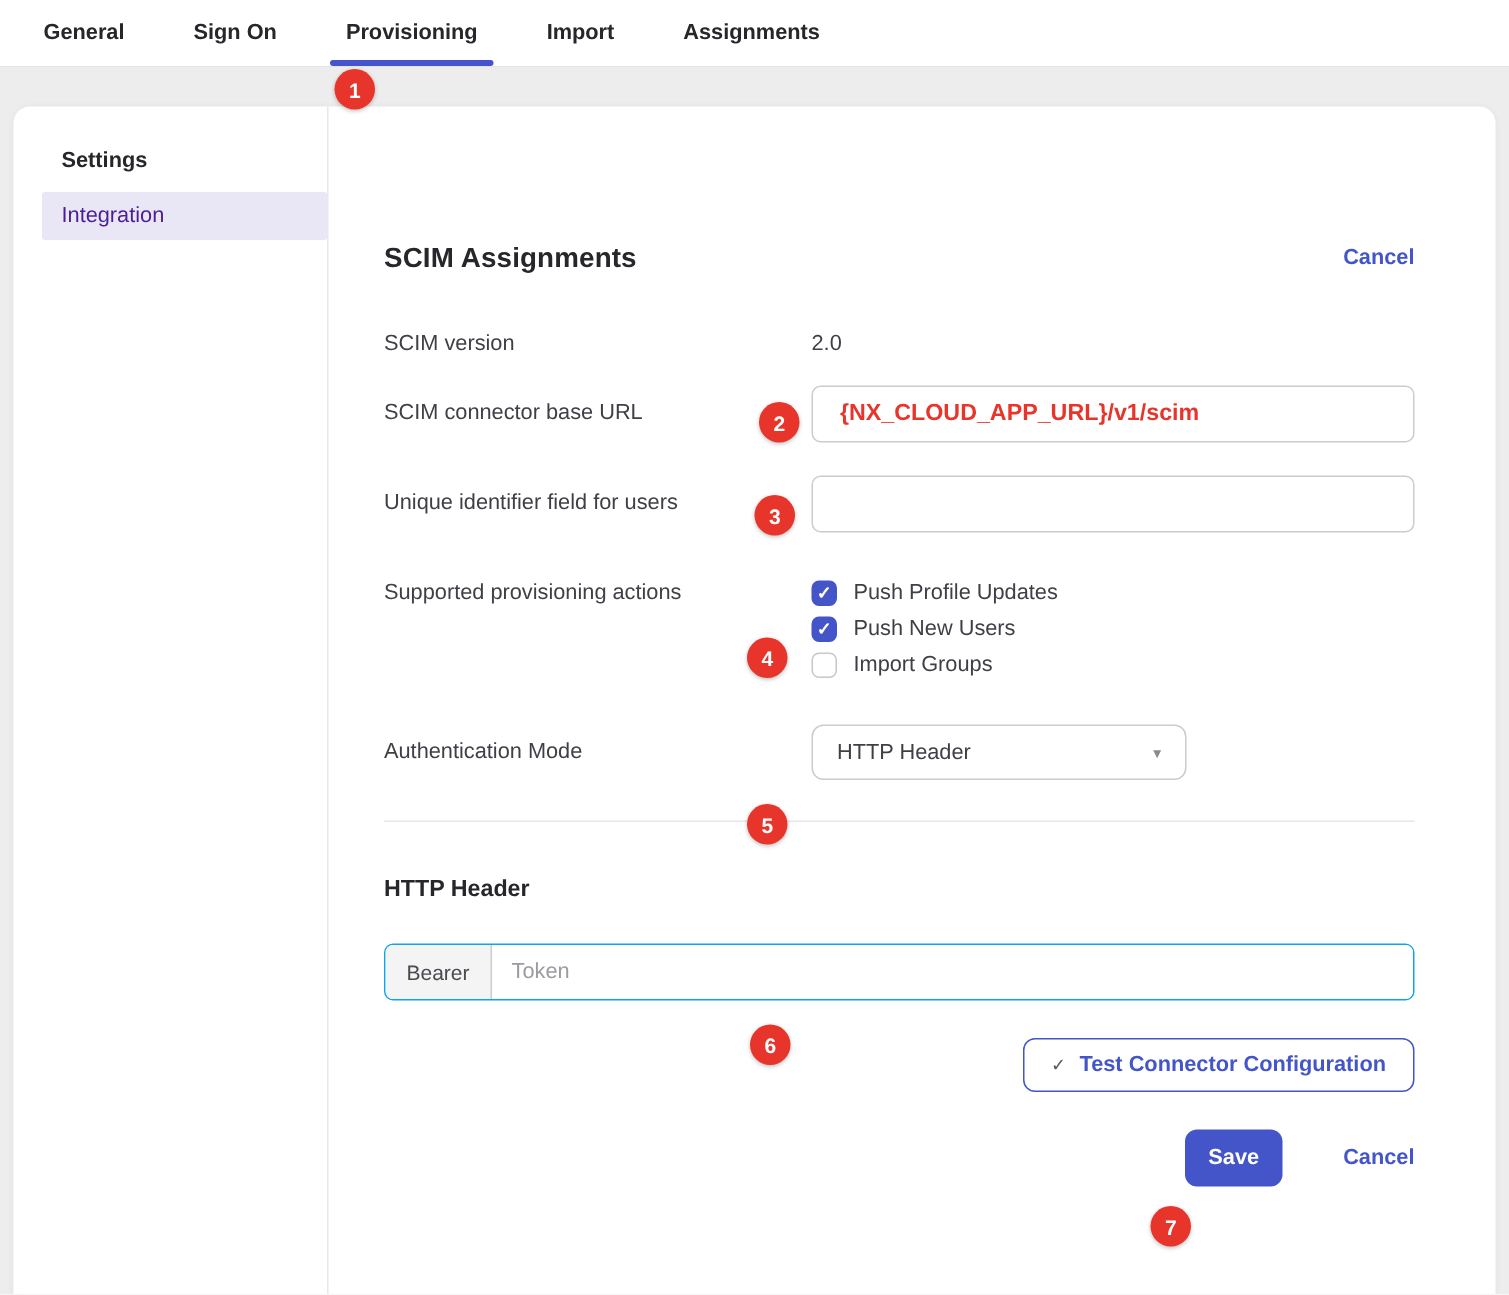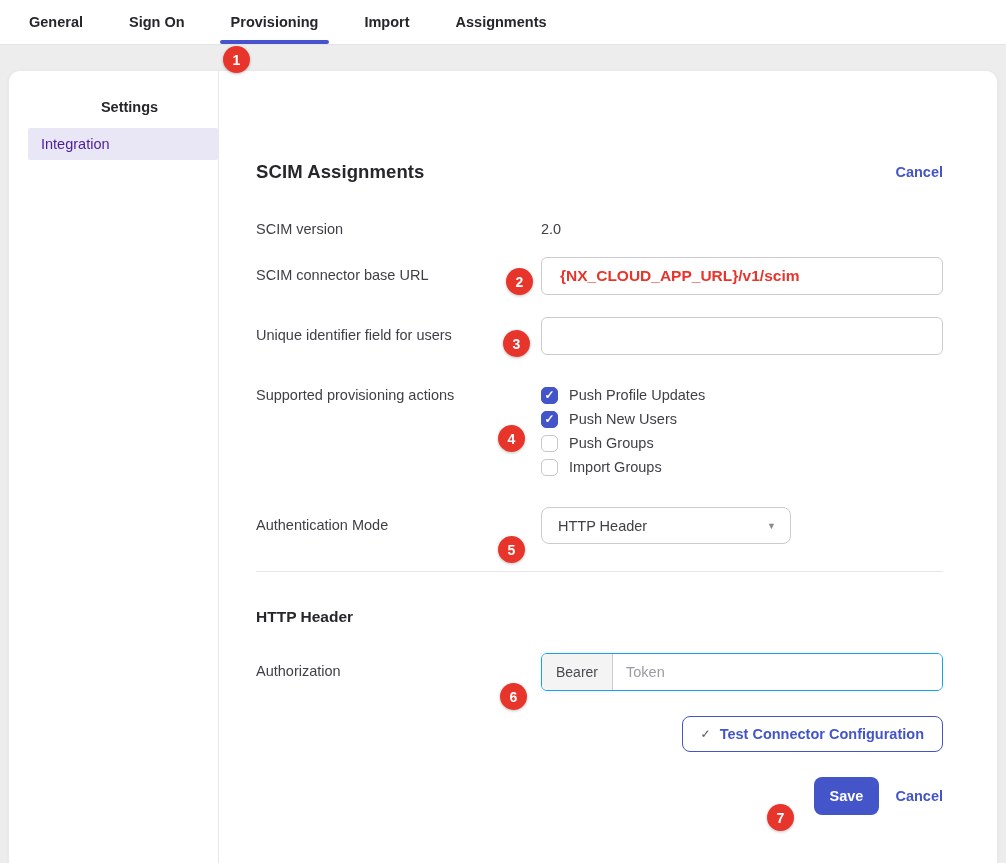--- a/index.html
+++ b/index.html
@@ -52,21 +52,20 @@
     box-shadow:0 1px 4px rgba(0,0,0,0.04);
     display:flex;
   }
 
   
   .sidebar {
     width:210px;
     flex:0 0 210px;
     border-right:1px solid #e8e8ea;
     padding-top:28px;
-    text-align:center;
   }
   .sidebar-header {
     font-size:14.5px;
     font-weight:700;
     color:#26262b;
     padding-left:32px;
     margin-bottom:13px;
   }
   .sidebar-item {
     margin-left:19px;
@@ -256,21 +255,21 @@
     align-items:center;
     gap:9px;
     cursor:pointer;
   }
   .test-check { font-size:12px; font-weight:400; color:#55555c; }
 
   .save-row {
     display:flex;
     justify-content:flex-end;
     align-items:center;
-    gap:16px;
+    gap:40px;
   }
   .save-button {
     height:38px;
     min-width:61px;
     padding:0 16px;
     background:#4355c9;
     border:none;
     border-radius:8px;
     color:#ffffff;
     font-family:"Liberation Sans", sans-serif;
@@ -347,45 +346,40 @@
         <div class="check-option">
           <span class="checkbox checked"></span>
           <span class="check-label">Push Profile Updates</span>
         </div>
         <div class="check-option">
           <span class="checkbox checked"></span>
           <span class="check-label">Push New Users</span>
         </div>
         <div class="check-option">
           <span class="checkbox"></span>
-          <span class="check-label">Push Groups</span>
-        </div>
-        <div class="check-option">
-          <span class="checkbox"></span>
           <span class="check-label">Import Groups</span>
         </div>
       </div>
     </div>
 
     <div class="row auth-row">
       <div class="label-col">Authentication Mode</div>
       <div class="field-col">
         <div class="select-box">
           <span>HTTP Header</span>
           <span class="caret">▼</span>
         </div>
       </div>
     </div>
 
     <hr class="divider">
 
     <div class="section-heading">HTTP Header</div>
 
     <div class="row authz-row">
-      <div class="label-col">Authorization</div>
       <div class="field-col">
         <div class="input-group">
           <span class="input-prefix">Bearer</span>
           <input type="text" placeholder="Token" style="">
         </div>
       </div>
     </div>
 
     <div class="test-row">
       <button class="test-button">

